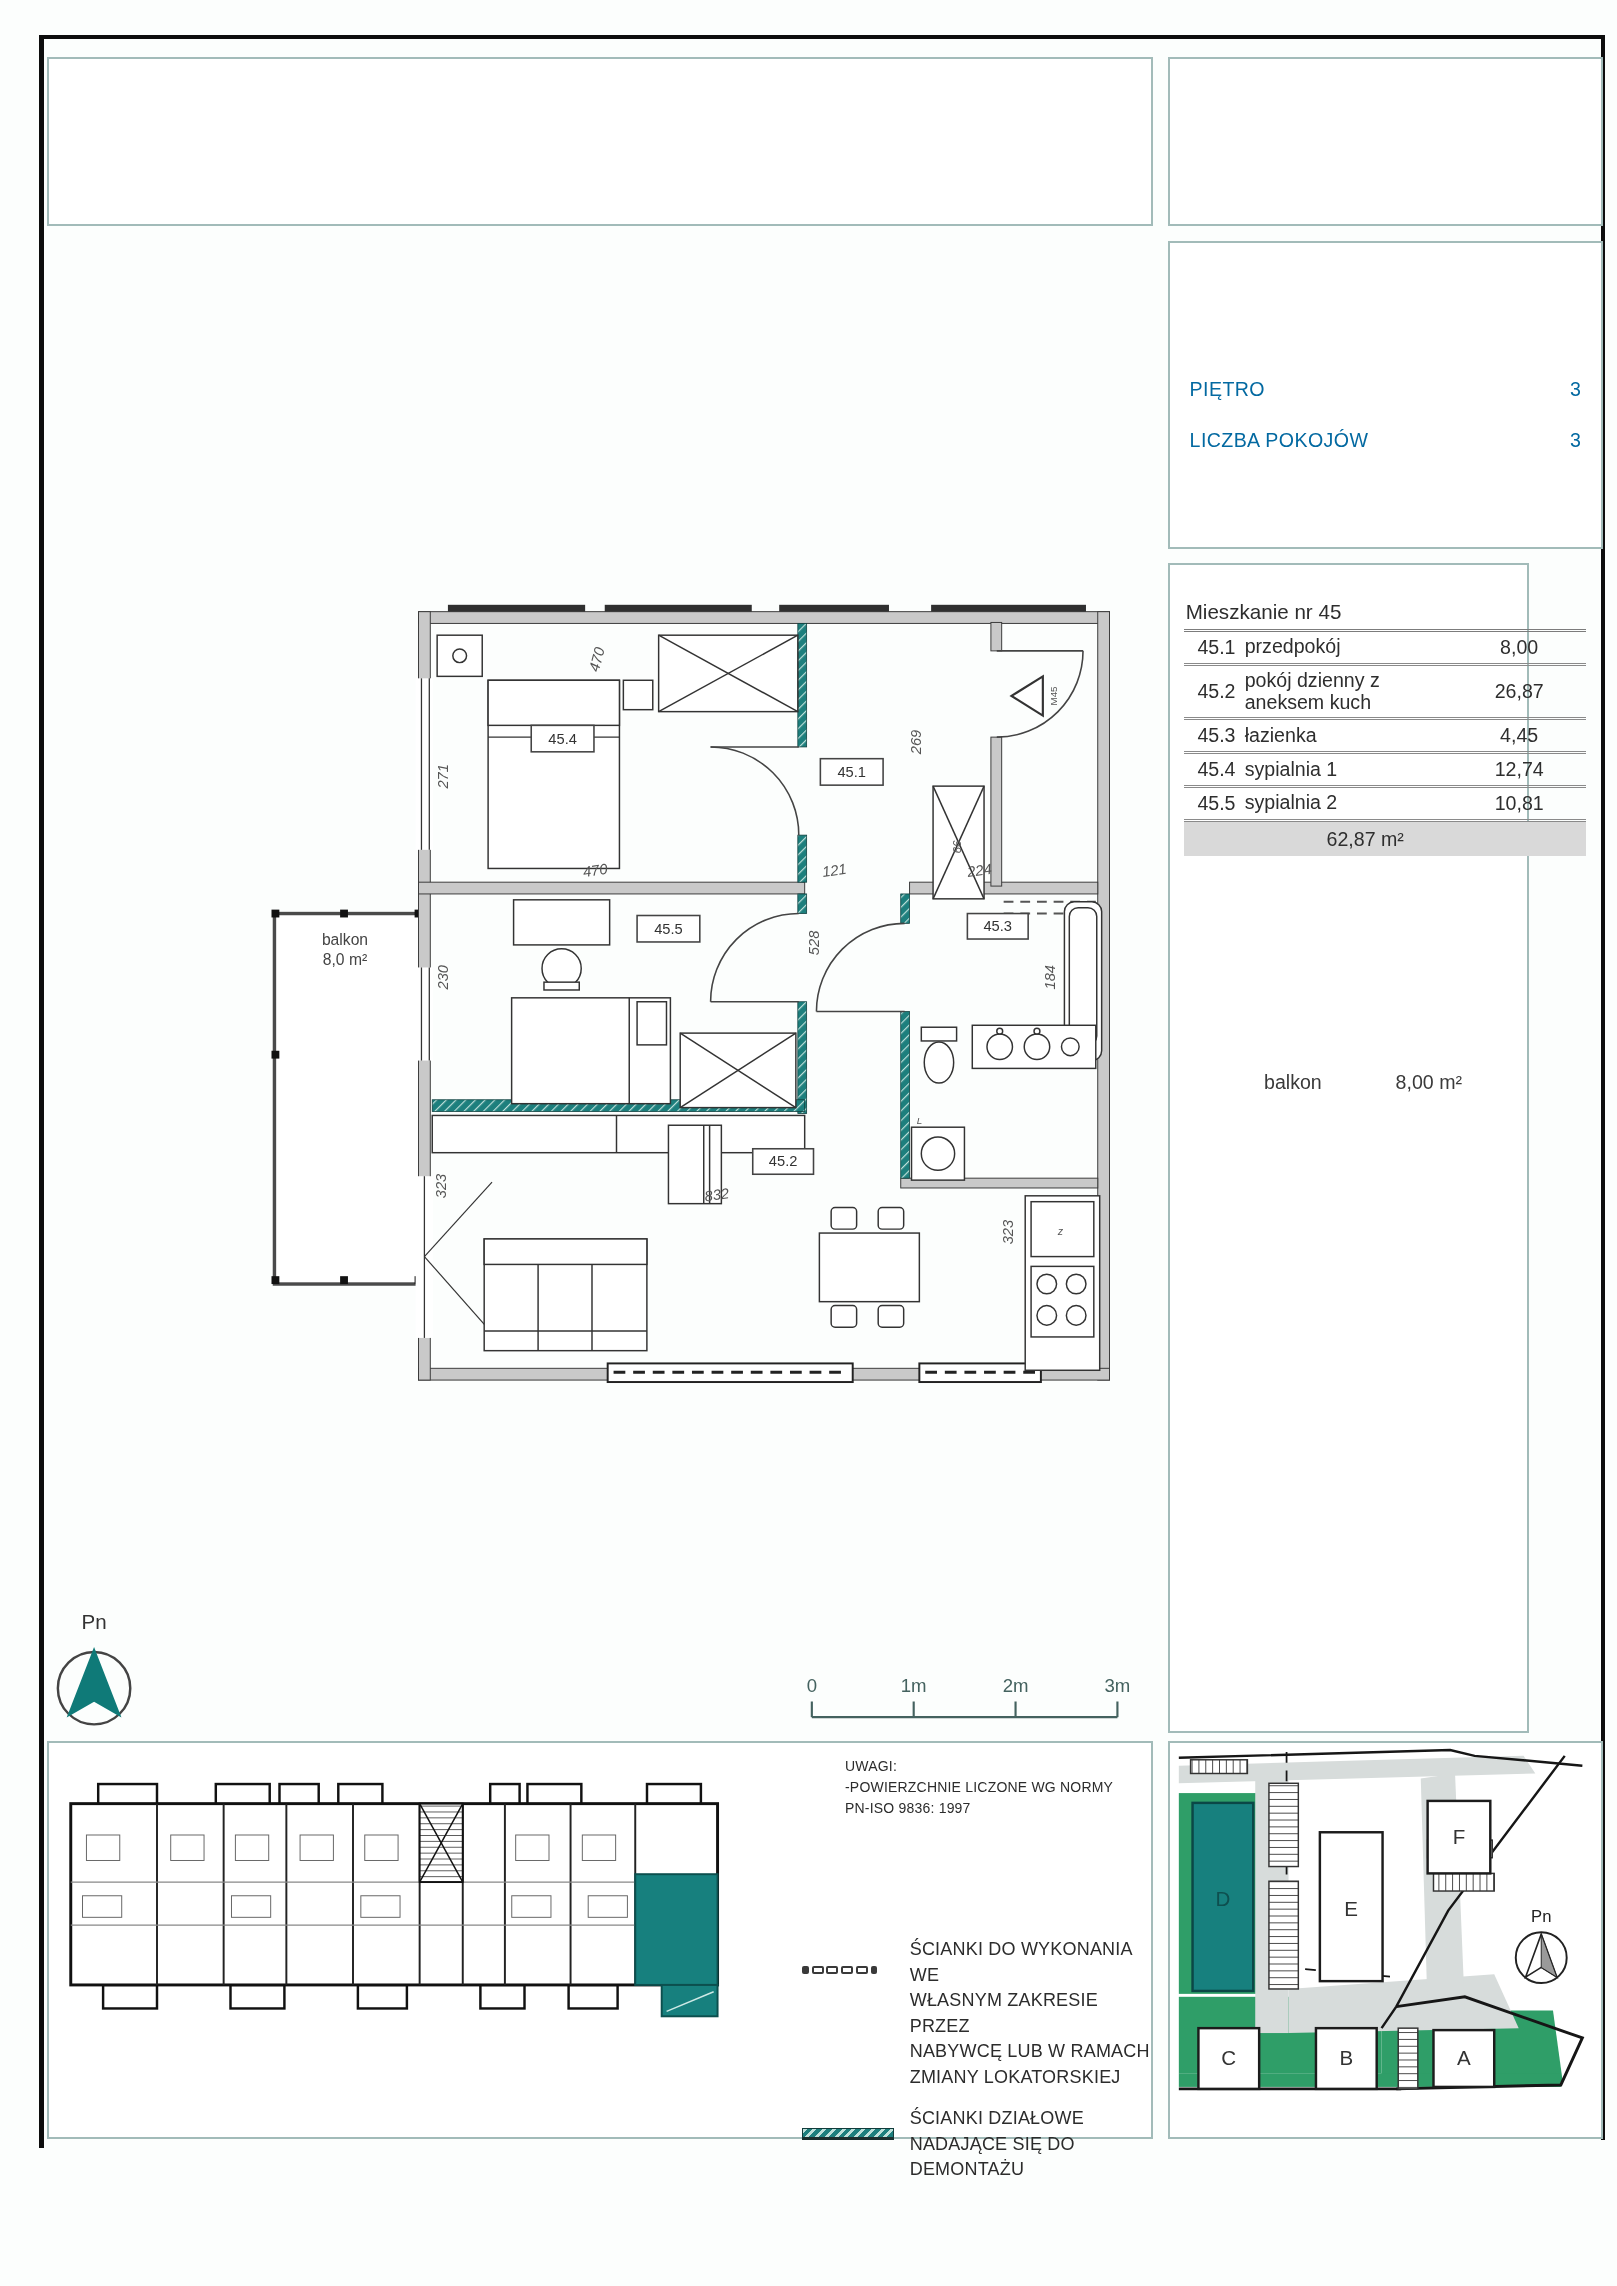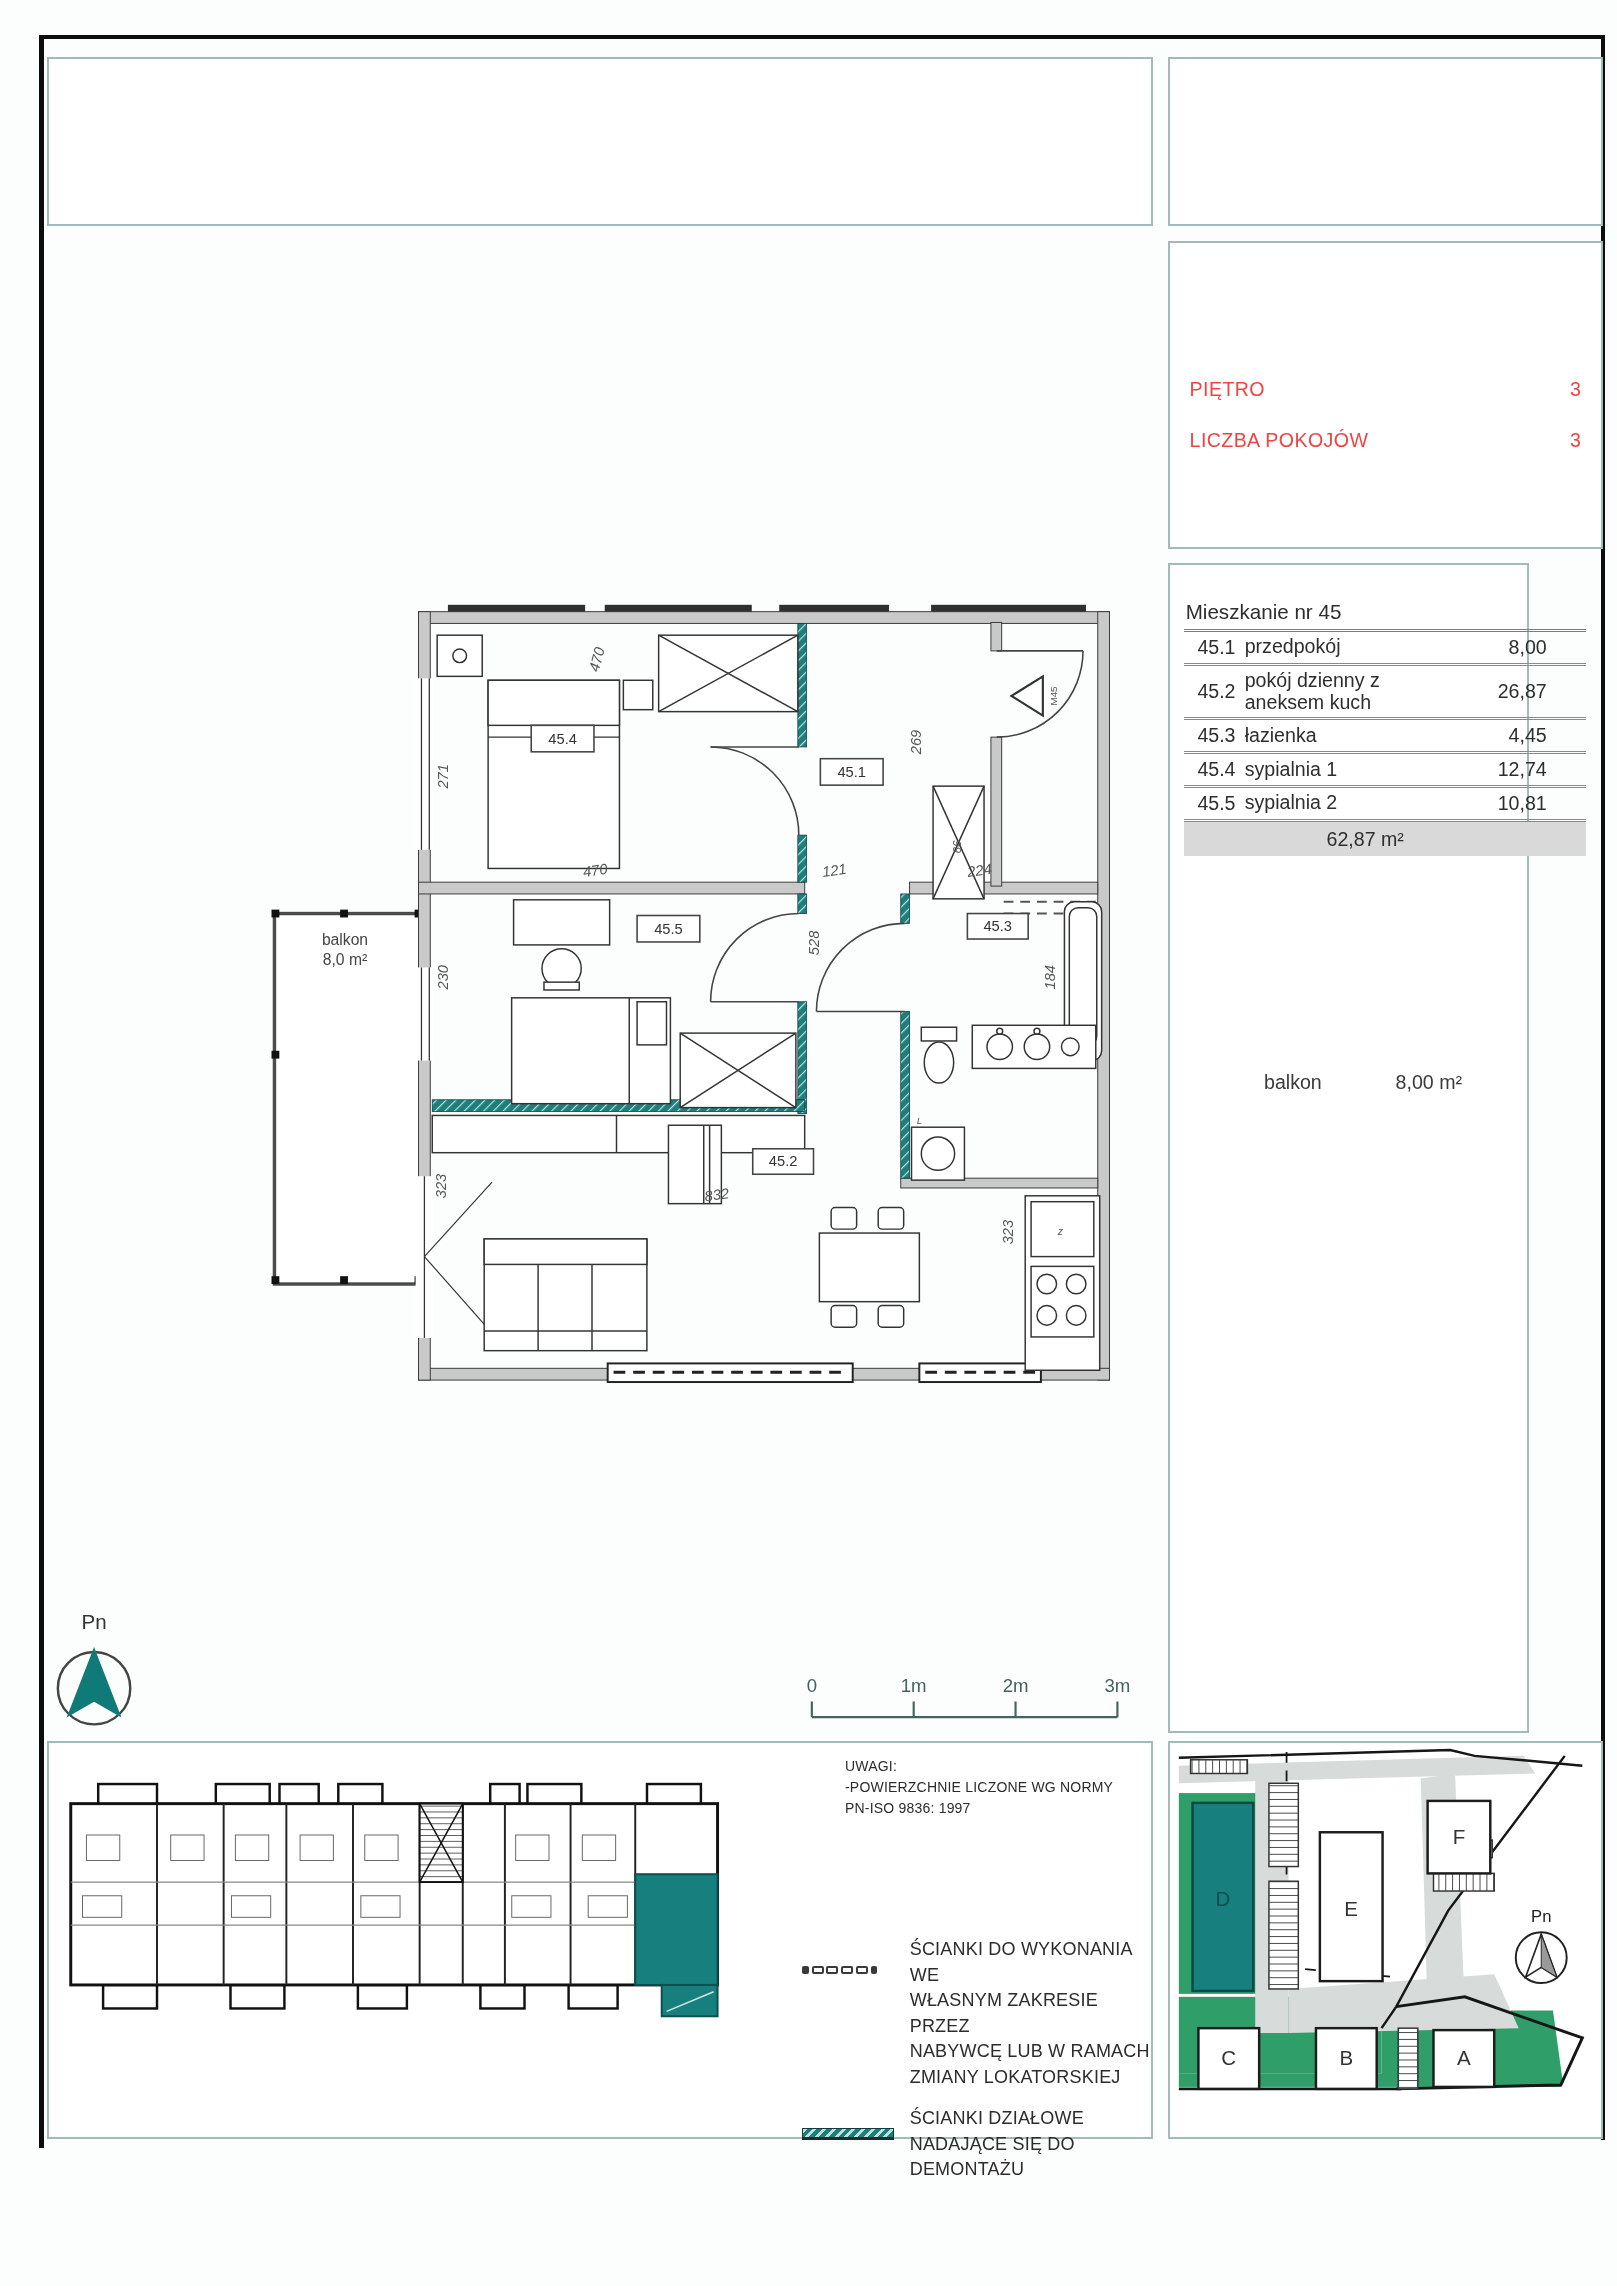--- a/index.html
+++ b/index.html
@@ -1,29 +1,29 @@
 <!DOCTYPE html>
 <html><head>
 <meta charset="utf-8">
 <style>
   html,body{margin:0;padding:0;background:#fff;}
   #sheet{position:relative;width:1617px;height:2287px;background:#fcfefd;overflow:hidden;
          font-family:"Liberation Sans",sans-serif;color:#333;}
   .blk{position:absolute;background:#0d0d0d;}
   .box{position:absolute;background:#ffffff;border:2.9px solid #a2bbb9;box-sizing:border-box;}
   .prow{position:absolute;left:19.6px;right:19.6px;display:flex;justify-content:space-between;
-        font-size:19.6px;color:#ef4444;letter-spacing:0.4px;}
+        font-size:19.6px;color:#0369a1;letter-spacing:0.4px;}
   
   .tbl{position:absolute;left:13.7px;top:33px;width:402px;font-size:19.6px;color:#2e2e2e;}
   .tbl-title{padding:2px 0 4.9px 2px;font-size:20.6px;border-bottom:3.9px double #7c7c7c;}
   .trow{display:grid;grid-template-columns:61px 1fr 94px;align-items:center;
         border-bottom:3.9px double #8a8a8a;padding:3.9px 0;}
   .t-no{padding-left:13.7px;}
   .t-name{white-space:pre-line;line-height:1.12;}
-  .t-area{text-align:right;padding-right:39px;}
+  .t-area{text-align:center;padding-right:39px;}
   .trow-total{background:#d9d9d9;text-align:center;padding:5.9px 39px 5.9px 0;font-size:19.6px;}
   .balk{position:absolute;left:94px;right:65px;top:506px;display:flex;justify-content:space-between;
         font-size:19.6px;color:#3a3a3a;}
   
   .notes{position:absolute;left:845px;top:1756px;width:314px;font-size:14px;line-height:1.5;
          color:#2c2c2c;letter-spacing:0.2px;}
   .notes .body{white-space:pre-line;}
   .legend{position:absolute;left:802px;top:1937px;width:353px;font-size:18px;color:#2c2c2c;}
   .lrow{display:flex;gap:13.7px;margin-bottom:15.7px;align-items:flex-start;}
   .lsym{flex:0 0 94px;padding-top:21.6px;display:flex;align-items:center;gap:2.9px;}

